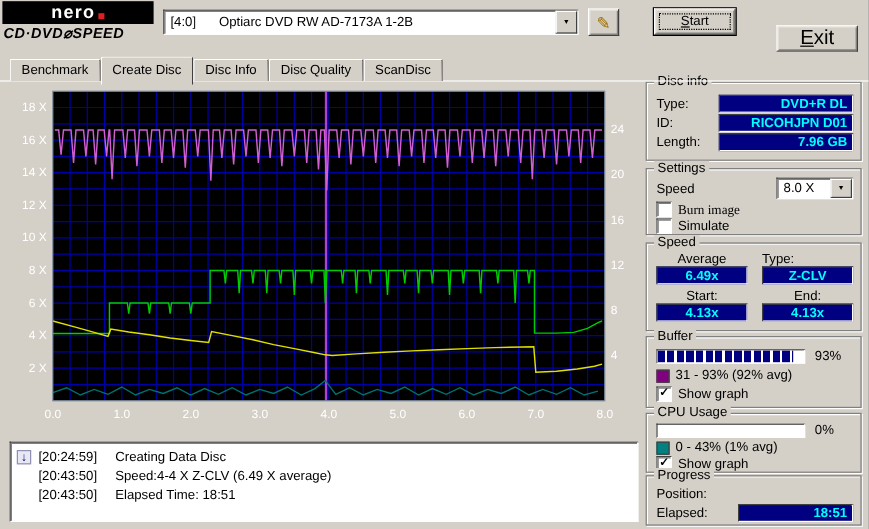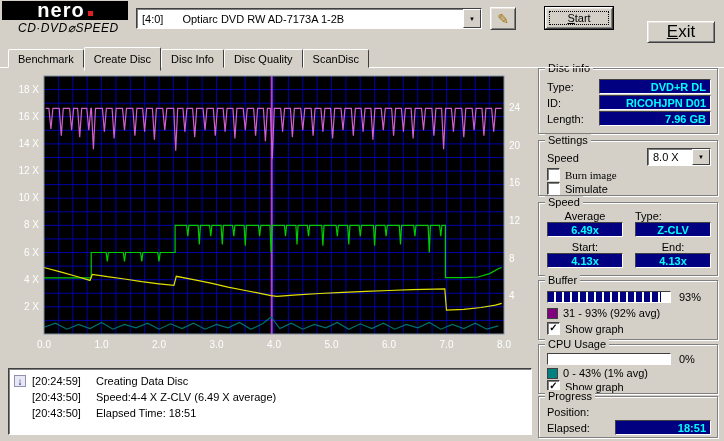--- a/index.html
+++ b/index.html
@@ -1,23 +1,23 @@
 <!DOCTYPE html>
 <html><head>
 <meta charset="utf-8">
 <style>
   html,body{margin:0;padding:0;background:#808080;}
   .win{position:relative;width:724px;height:441px;background:#d4d0c8;
        font-family:"Liberation Sans",sans-serif;font-size:11px;color:#000;overflow:hidden;}
   
   .nerobox{position:absolute;left:2px;top:1px;width:126px;height:19px;background:#000;
            display:flex;align-items:center;justify-content:center;gap:3px;}
-  .nerobox .brand{color:#fff;font-weight:bold;font-size:20px;letter-spacing:1px;}
+  .nerobox .brand{color:#fff;font-weight:bold;font-size:15px;letter-spacing:1px;}
   .reddot{width:5px;height:5px;background:#e02020;align-self:flex-end;margin-bottom:4px;}
-  .sublogo{position:absolute;left:18px;top:21px;font-size:12px;font-weight:normal;font-style:italic;letter-spacing:.5px;}
+  .sublogo{position:absolute;left:3px;top:21px;font-size:12px;font-weight:bold;font-style:italic;letter-spacing:.5px;}
   .combo{position:absolute;background:#fff;border:1px solid;border-color:#404040 #fff #fff #404040;
          box-shadow:inset 1px 1px 0 #808080;display:flex;align-items:center;box-sizing:border-box;}
   .combo .val{padding-left:5px;white-space:nowrap;overflow:hidden;}
   .combo .dd{margin-left:auto;align-self:stretch;width:16px;background:#d4d0c8;border:1px solid;
              border-color:#fff #404040 #404040 #fff;display:flex;align-items:center;justify-content:center;
              font-size:6px;color:#000;}
   .btn{position:absolute;background:#d4d0c8;border:1px solid;border-color:#fff #404040 #404040 #fff;
        box-shadow:inset 1px 1px 0 #e8e4dc,inset -1px -1px 0 #808080;
        display:flex;align-items:center;justify-content:center;cursor:default;box-sizing:border-box;}
   .btn.default{box-shadow:0 0 0 1px #000,inset 1px 1px 0 #e8e4dc,inset -1px -1px 0 #808080;}

